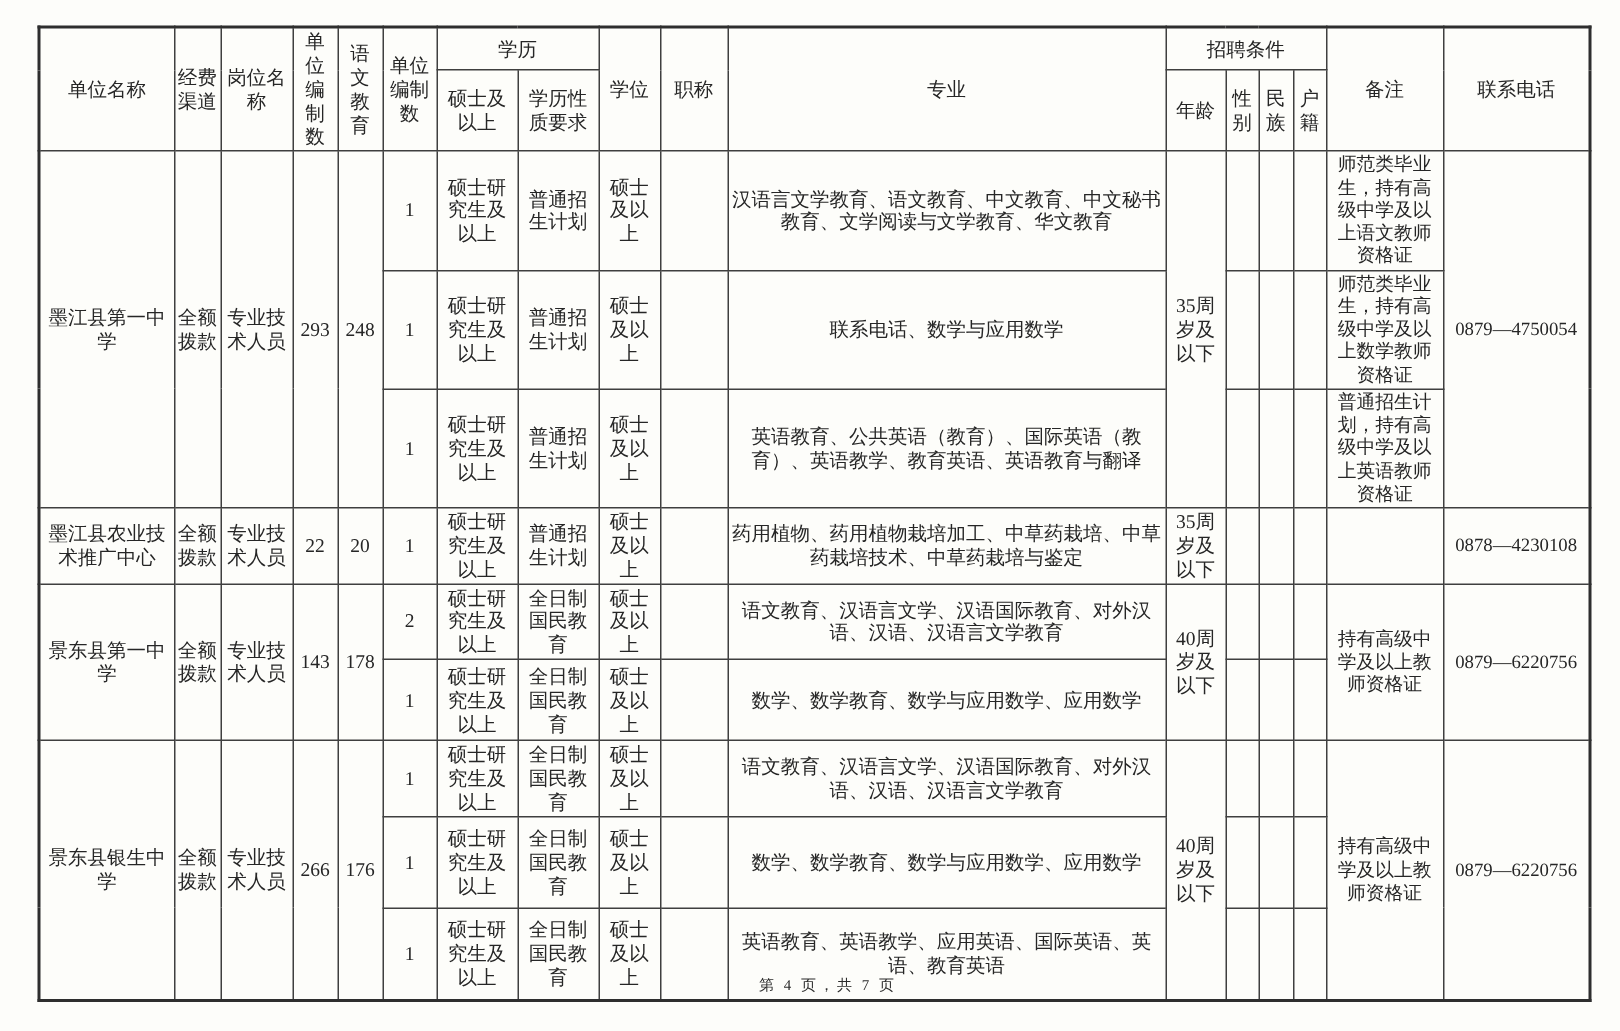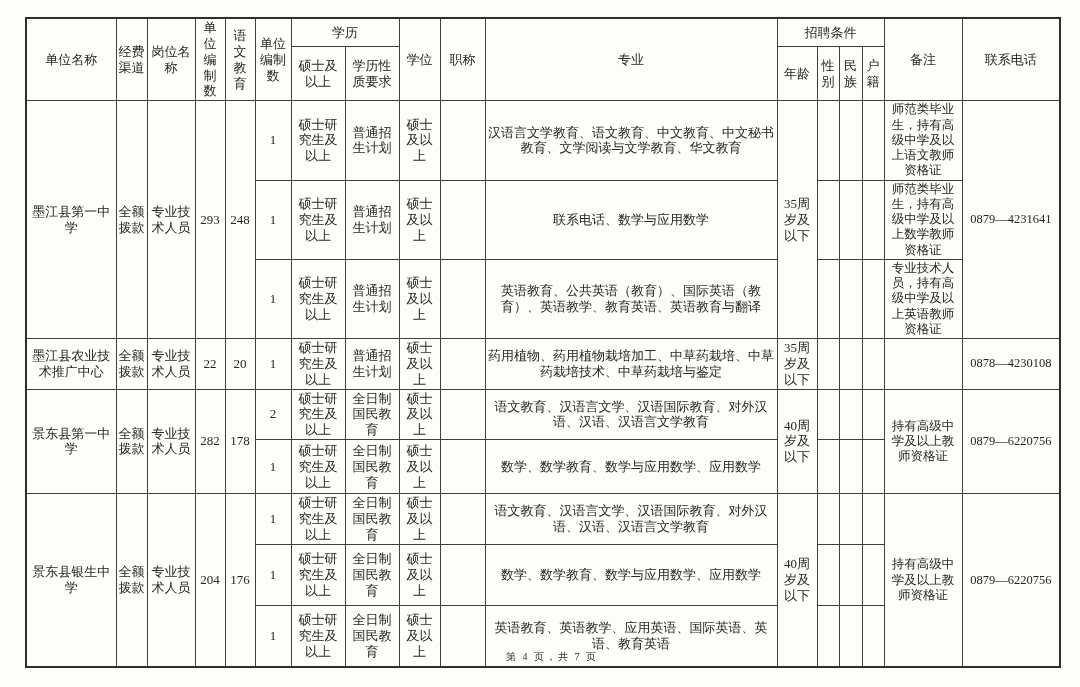--- a/index.html
+++ b/index.html
@@ -103,21 +103,21 @@
     <td>硕士研究生及以上</td>
     <td>普通招生计划</td>
     <td>硕士及以上</td>
     <td></td>
     <td class="left">汉语言文学教育、语文教育、中文教育、中文秘书教育、文学阅读与文学教育、华文教育</td>
     <td rowspan="3">35周岁及以下</td>
     <td></td>
     <td></td>
     <td></td>
     <td class="remarks">师范类毕业生，持有高级中学及以上语文教师资格证</td>
-    <td rowspan="3" class="phone">0879—4231641</td>
+    <td rowspan="3" class="phone">0879—4750054</td>
   </tr>
   <tr style="height:70px">
     <td>1</td>
     <td>硕士研究生及以上</td>
     <td>普通招生计划</td>
     <td>硕士及以上</td>
     <td></td>
     <td class="left">联系电话、数学与应用数学</td>
     <td></td>
     <td></td>
@@ -127,21 +127,21 @@
   <tr style="height:68px">
     <td>1</td>
     <td>硕士研究生及以上</td>
     <td>普通招生计划</td>
     <td>硕士及以上</td>
     <td></td>
     <td class="left">英语教育、公共英语（教育）、国际英语（教育）、英语教学、教育英语、英语教育与翻译</td>
     <td></td>
     <td></td>
     <td></td>
-    <td class="remarks">专业技术人员，持有高级中学及以上英语教师资格证</td>
+    <td class="remarks">普通招生计划，持有高级中学及以上英语教师资格证</td>
   </tr>
 
   <tr style="height:39px">
     <td>墨江县农业技术推广中心</td>
     <td>全额拨款</td>
     <td>专业技术人员</td>
     <td>22</td>
     <td>20</td>
     <td>1</td>
     <td>硕士研究生及以上</td>
@@ -154,21 +154,21 @@
     <td></td>
     <td></td>
     <td class="remarks"></td>
     <td class="phone">0878—4230108</td>
   </tr>
 
   <tr style="height:48px">
     <td rowspan="2">景东县第一中学</td>
     <td rowspan="2">全额拨款</td>
     <td rowspan="2">专业技术人员</td>
-    <td rowspan="2">282</td>
+    <td rowspan="2">143</td>
     <td rowspan="2">178</td>
     <td>2</td>
     <td>硕士研究生及以上</td>
     <td>全日制国民教育</td>
     <td>硕士及以上</td>
     <td></td>
     <td class="left">语文教育、汉语言文学、汉语国际教育、对外汉语、汉语、汉语言文学教育</td>
     <td rowspan="2">40周岁及以下</td>
     <td></td>
     <td></td>
@@ -185,21 +185,21 @@
     <td class="left">数学、数学教育、数学与应用数学、应用数学</td>
     <td></td>
     <td></td>
     <td></td>
   </tr>
 
   <tr style="height:43px">
     <td rowspan="3">景东县银生中学</td>
     <td rowspan="3">全额拨款</td>
     <td rowspan="3">专业技术人员</td>
-    <td rowspan="3">204</td>
+    <td rowspan="3">266</td>
     <td rowspan="3">176</td>
     <td>1</td>
     <td>硕士研究生及以上</td>
     <td>全日制国民教育</td>
     <td>硕士及以上</td>
     <td></td>
     <td class="left">语文教育、汉语言文学、汉语国际教育、对外汉语、汉语、汉语言文学教育</td>
     <td rowspan="3">40周岁及以下</td>
     <td></td>
     <td></td>

